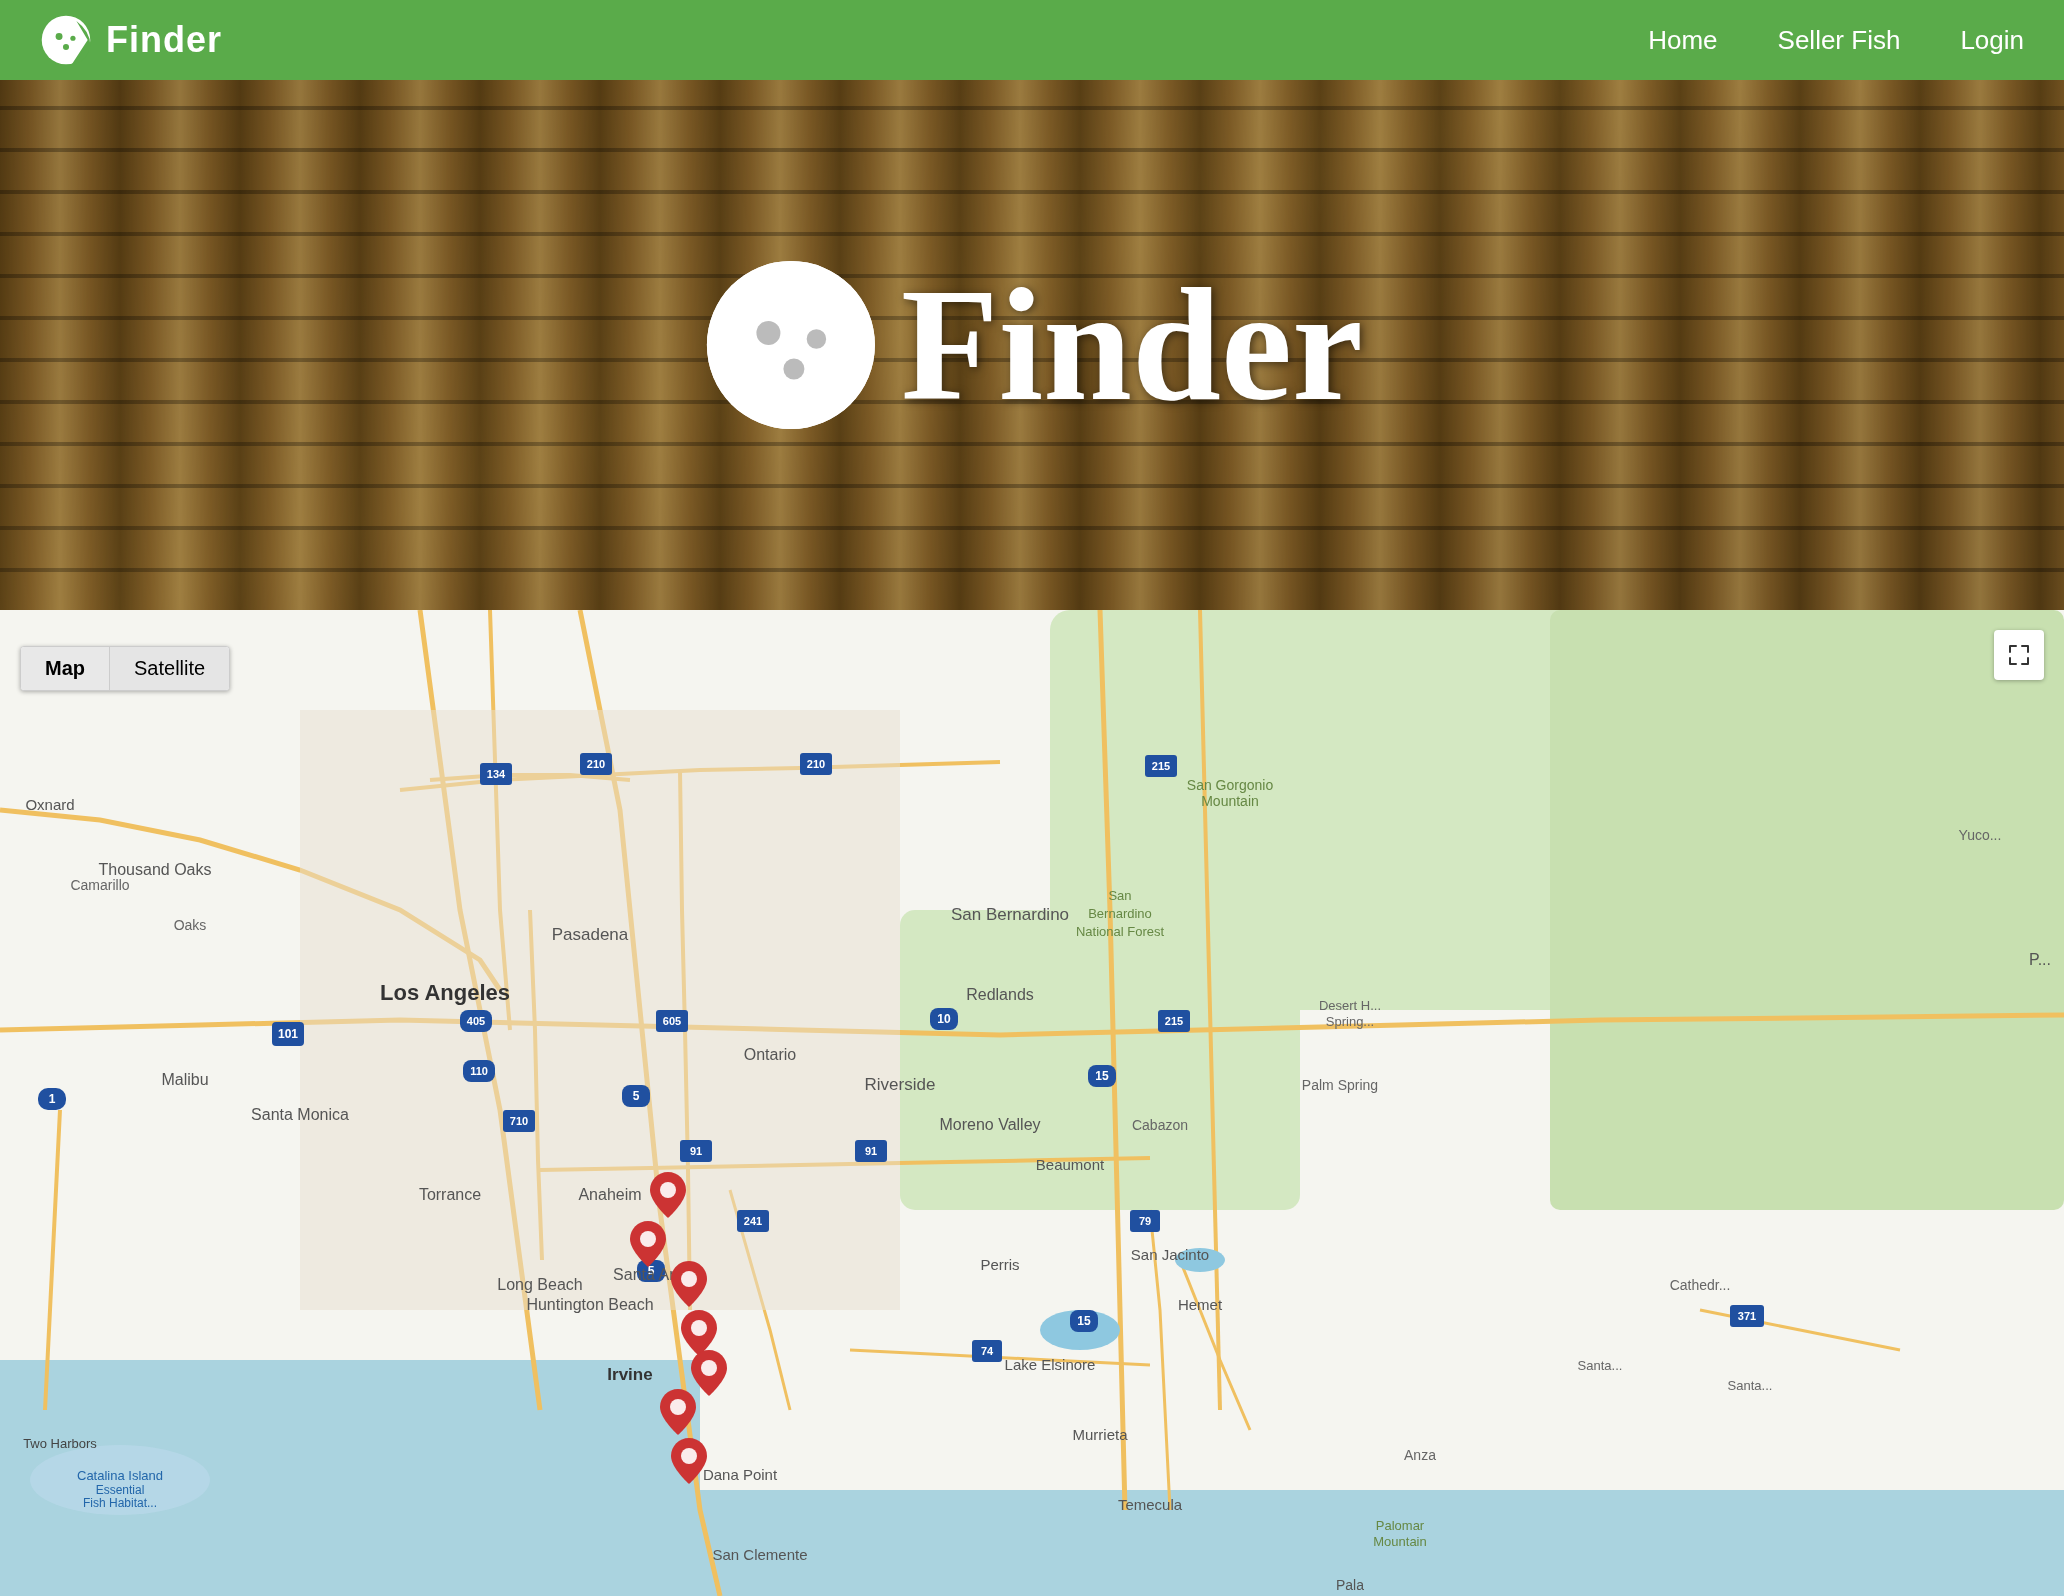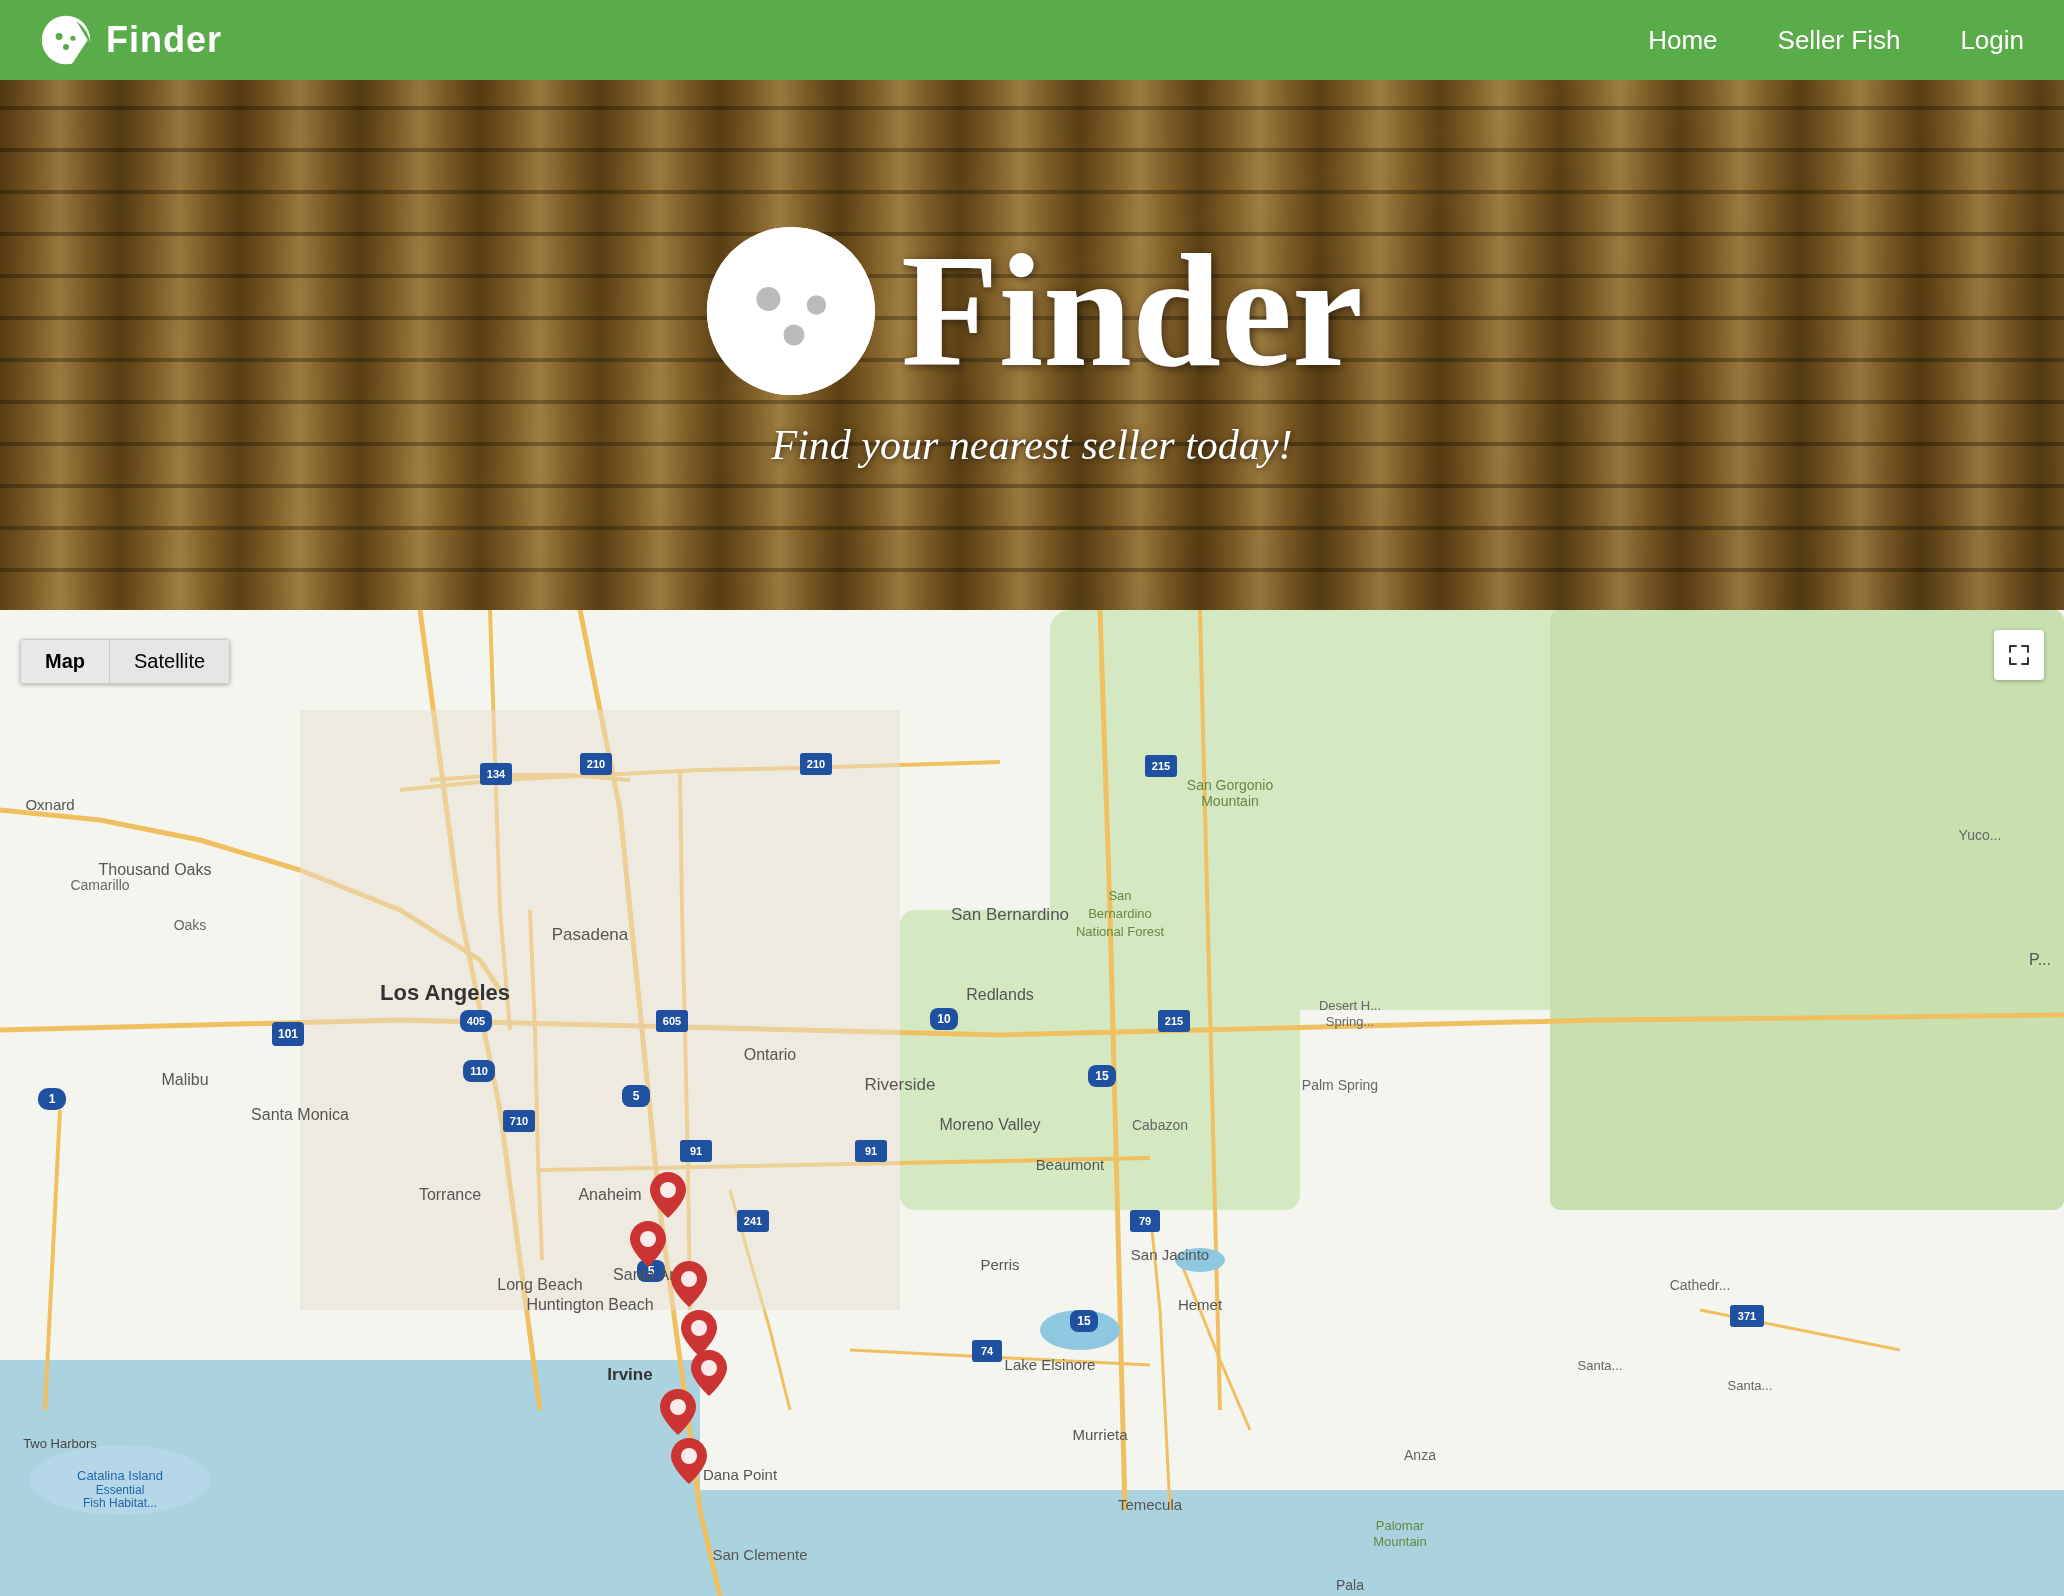--- a/index.html
+++ b/index.html
@@ -152,21 +152,21 @@
     #map-container {
       width: 100%;
       height: 100%;
       position: relative;
       background-color: #aad3df;
     }
 
     
     #map-type-control {
       position: absolute;
-      top: 29px;
+      top: 36px;
       left: 20px;
       display: flex;
       background: white;
       border: 1px solid #ccc;
       border-radius: 4px;
       overflow: hidden;
       box-shadow: 0 1px 4px rgba(0,0,0,0.3);
       z-index: 10;
     }
 
@@ -265,21 +265,20 @@
         <path d="M 95 5 Q 125 40 122 75 Q 118 100 95 115 L 112 60 Z" fill="rgba(0,0,0,0)"></path>
 
         <circle cx="45" cy="52" r="8" fill="#bbb"></circle>
         <circle cx="62" cy="76" r="7" fill="#bbb"></circle>
         <circle cx="77" cy="56" r="6.5" fill="#bbb"></circle>
 
         <path d="M 90 2 Q 122 28 122 65 Q 120 95 95 112 L 115 55 Z" fill="#5aab4a" opacity="0"></path>
       </svg>
       <h1 id="hero-title">Finder</h1>
     </div>
-    <p id="hero-subtitle">Find your nearest seller today!</p>
   </div>
 </section>
 
 <section id="map-section">
   <div id="map-container">
 
     <svg id="map-svg" viewBox="0 0 2064 986" xmlns="http://www.w3.org/2000/svg">
 
       <rect width="2064" height="986" fill="#aad3df"></rect>
 

